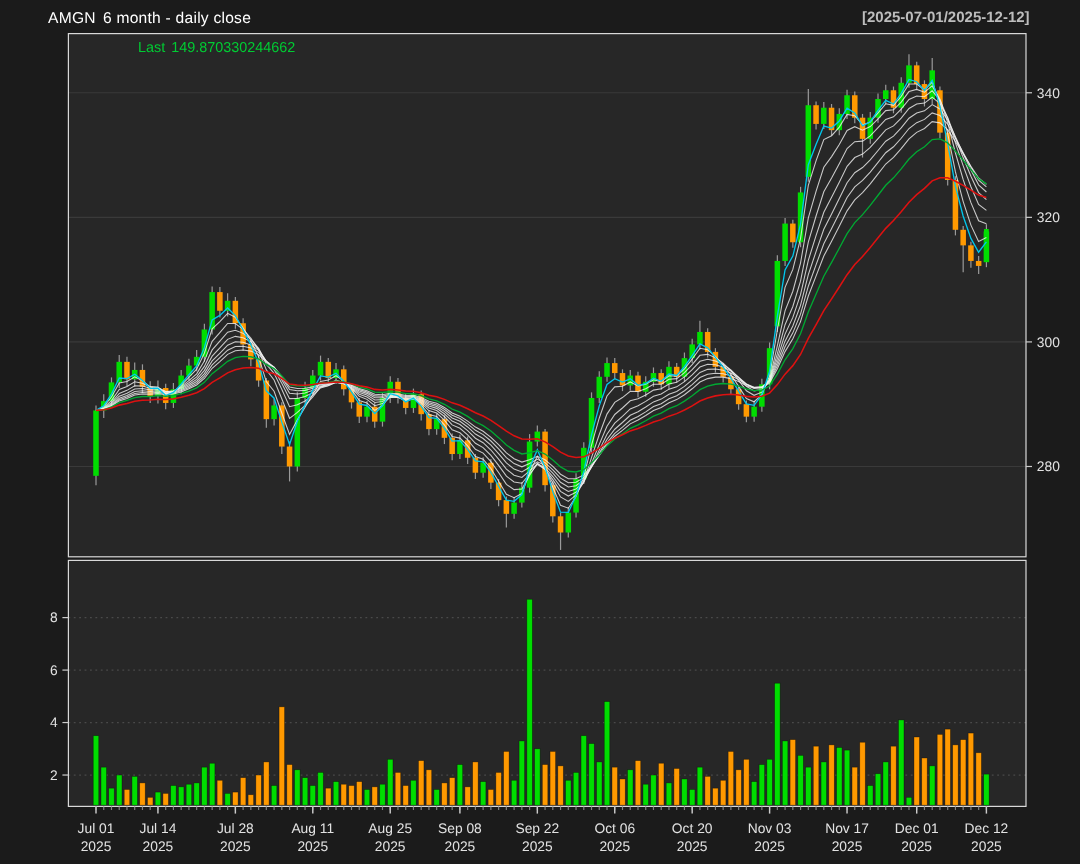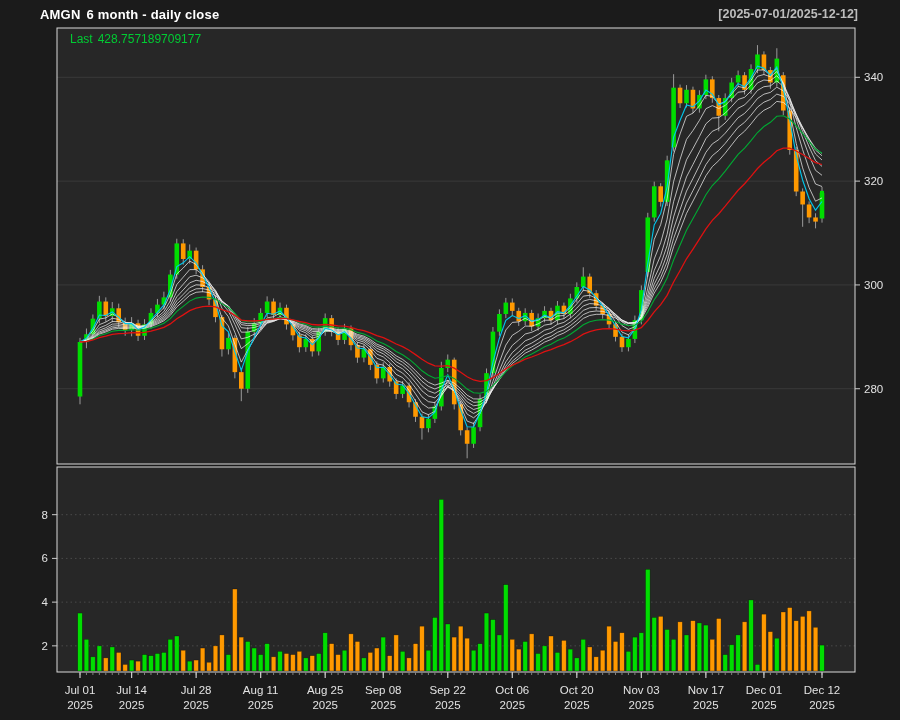--- a/index.html
+++ b/index.html
@@ -1,21 +1,21 @@
 <!DOCTYPE html>
 <html><head>
 <meta charset="utf-8">
 <style>
   html,body{margin:0;padding:0;background:#191919;}
   .stage{position:relative;width:900px;height:720px;background:#1b1b1b;font-family:"Liberation Sans",sans-serif;overflow:hidden;}
-  .hdr{position:absolute;top:7px;left:40px;font-size:13px;font-weight:bold;color:#ffffff;letter-spacing:.2px;}
+  .hdr{position:absolute;top:7px;left:40px;font-size:13px;font-weight:normal;color:#ffffff;letter-spacing:.2px;}
   .hdr .sym{margin-right:6px;}
   .rng{position:absolute;top:7px;right:42px;font-size:12.5px;font-weight:bold;color:#bdbdbd;text-align:center;}
   .last{position:absolute;top:32px;left:70px;font-size:12px;color:#00cc33;}
-  .last .lbl{margin-right:5px;}
+  .last .lbl{margin-right:5px;margin-left:45px;}
   .voltxt{position:absolute;top:473px;left:70px;font-size:11.5px;line-height:15px;}
   .voltxt .l1{color:#f0f0f0;}
   .voltxt .l2{color:#00cc33;}
   svg text{font-family:"Liberation Sans",sans-serif;}
 </style>
 </head>
 <body>
 
 <div class="stage">
   <div class="hdr">
@@ -563,15 +563,15 @@
         <line x1="705.8608695652174" x2="705.8608695652174" y1="672" y2="678" stroke="#cccccc" stroke-width="1.2"></line>
         <text x="705.8608695652174" y="694" fill="#e2e2e2" font-size="11.5" text-anchor="middle"><tspan x="705.8608695652174" dy="0">Nov 17</tspan><tspan x="705.8608695652174" dy="15">2025</tspan></text>
         <line x1="763.9304347826087" x2="763.9304347826087" y1="672" y2="678" stroke="#cccccc" stroke-width="1.2"></line>
         <text x="763.9304347826087" y="694" fill="#e2e2e2" font-size="11.5" text-anchor="middle"><tspan x="763.9304347826087" dy="0">Dec 01</tspan><tspan x="763.9304347826087" dy="15">2025</tspan></text>
         <line x1="822" x2="822" y1="672" y2="678" stroke="#cccccc" stroke-width="1.2"></line>
         <text x="822" y="694" fill="#e2e2e2" font-size="11.5" text-anchor="middle"><tspan x="822" dy="0">Dec 12</tspan><tspan x="822" dy="15">2025</tspan></text>
       </g>
     </svg>
 
   <div class="last">
-    <span class="lbl">Last</span><span>428.757189709177</span>
+    <span class="lbl">Last</span><span>149.870330244662</span>
   </div>
 </div>
 
 </body></html>

